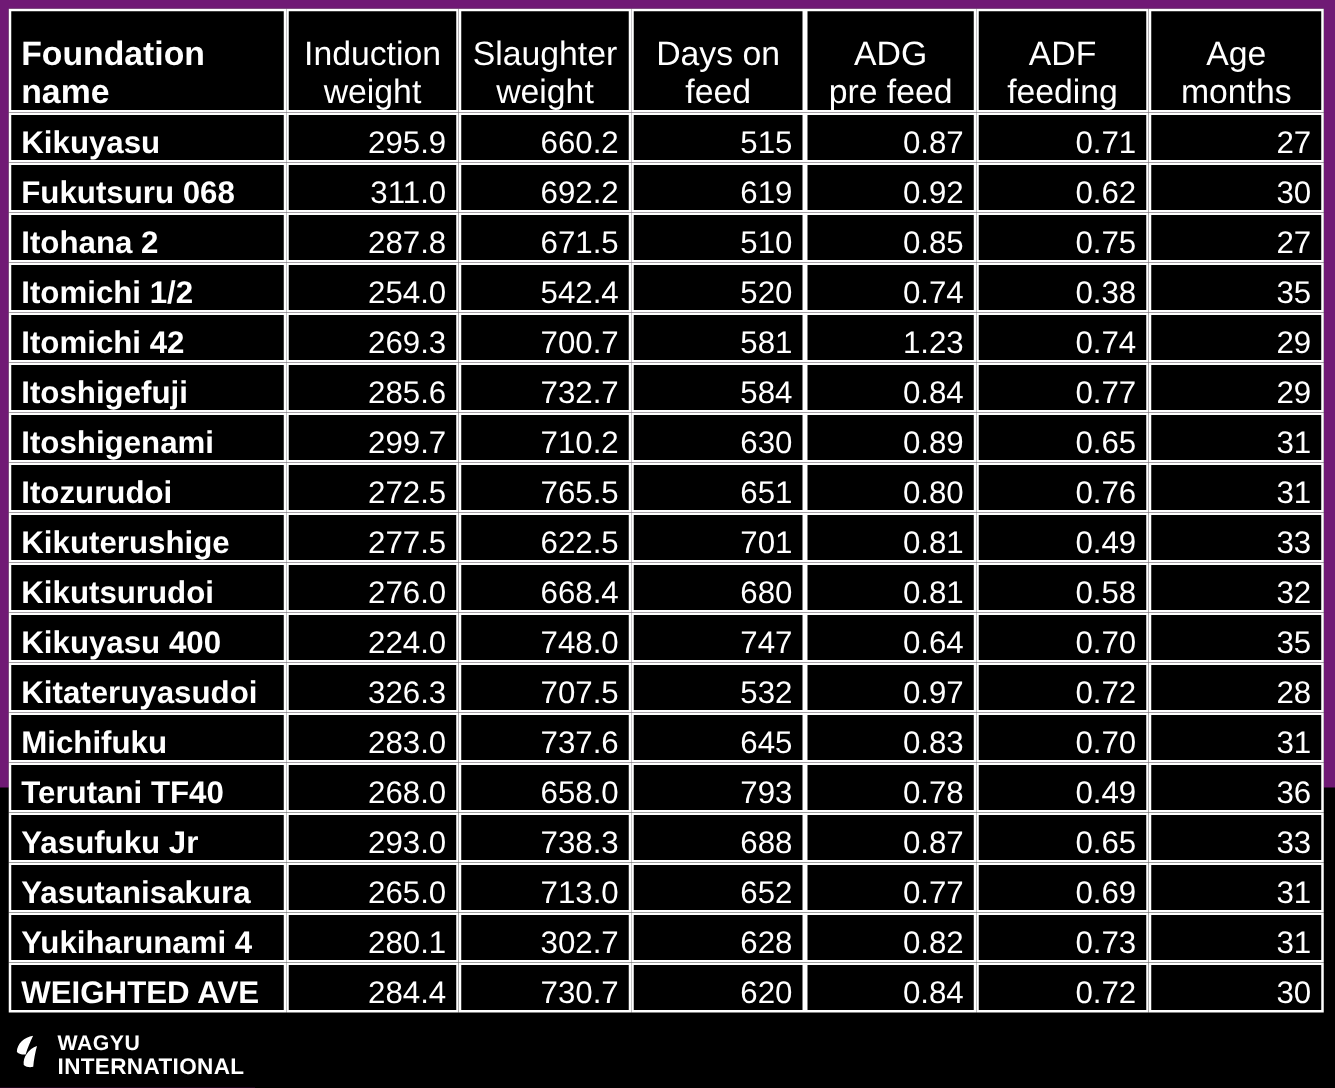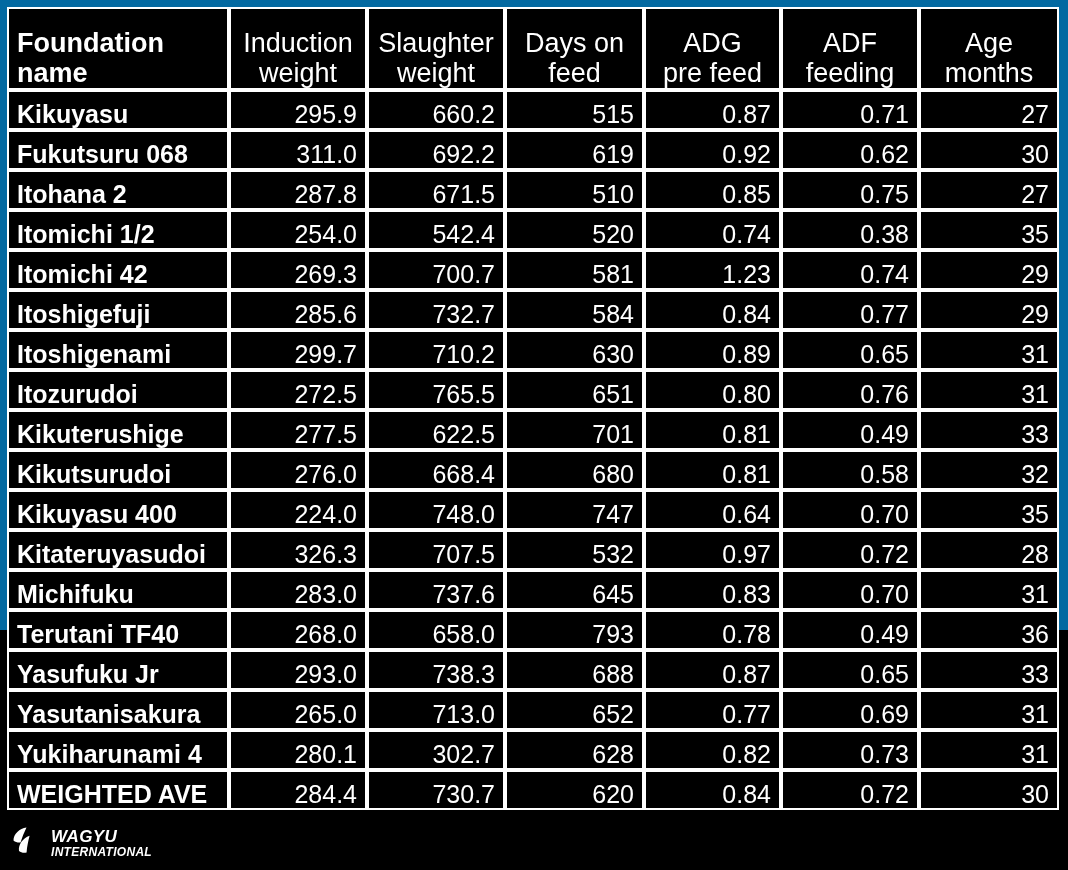--- a/index.html
+++ b/index.html
@@ -13,21 +13,21 @@
     height: 870px;
     overflow: hidden;
     font-family: "Liberation Sans", sans-serif;
     color: #ffffff;
   }
 
   #page {
     position: relative;
     width: 1068px;
     height: 630px;
-    background: #0369a1;
+    background: #701a75;
   }
 
   
   .table-wrap {
     position: absolute;
     left: 7px;
     top: 7px;
     width: 1052px;
   }
 
@@ -87,42 +87,41 @@
   col.c-adf  { width: 138px; }
   col.c-age  { width: 140px; }
 
   
   .logo {
     position: absolute;
     left: 10px;
     top: 826px;
     display: flex;
     align-items: center;
-    gap: 7px;
-    font-style: italic;
+    gap: 2px;
   }
   .logo-mark {
     width: 34px;
     height: 34px;
     flex: 0 0 34px;
   }
   .logo-text {
     display: flex;
     flex-direction: column;
     justify-content: center;
     line-height: 1.04;
   }
   .logo-text .l1 {
     font-size: 17px;
     font-weight: bold;
     letter-spacing: 0.4px;
     color: #ffffff;
   }
   .logo-text .l2 {
-    font-size: 12px;
+    font-size: 18px;
     font-weight: bold;
     letter-spacing: 0.3px;
     color: #ffffff;
   }
 </style>
 </head>
 <body>
 
 <div id="page">
 

